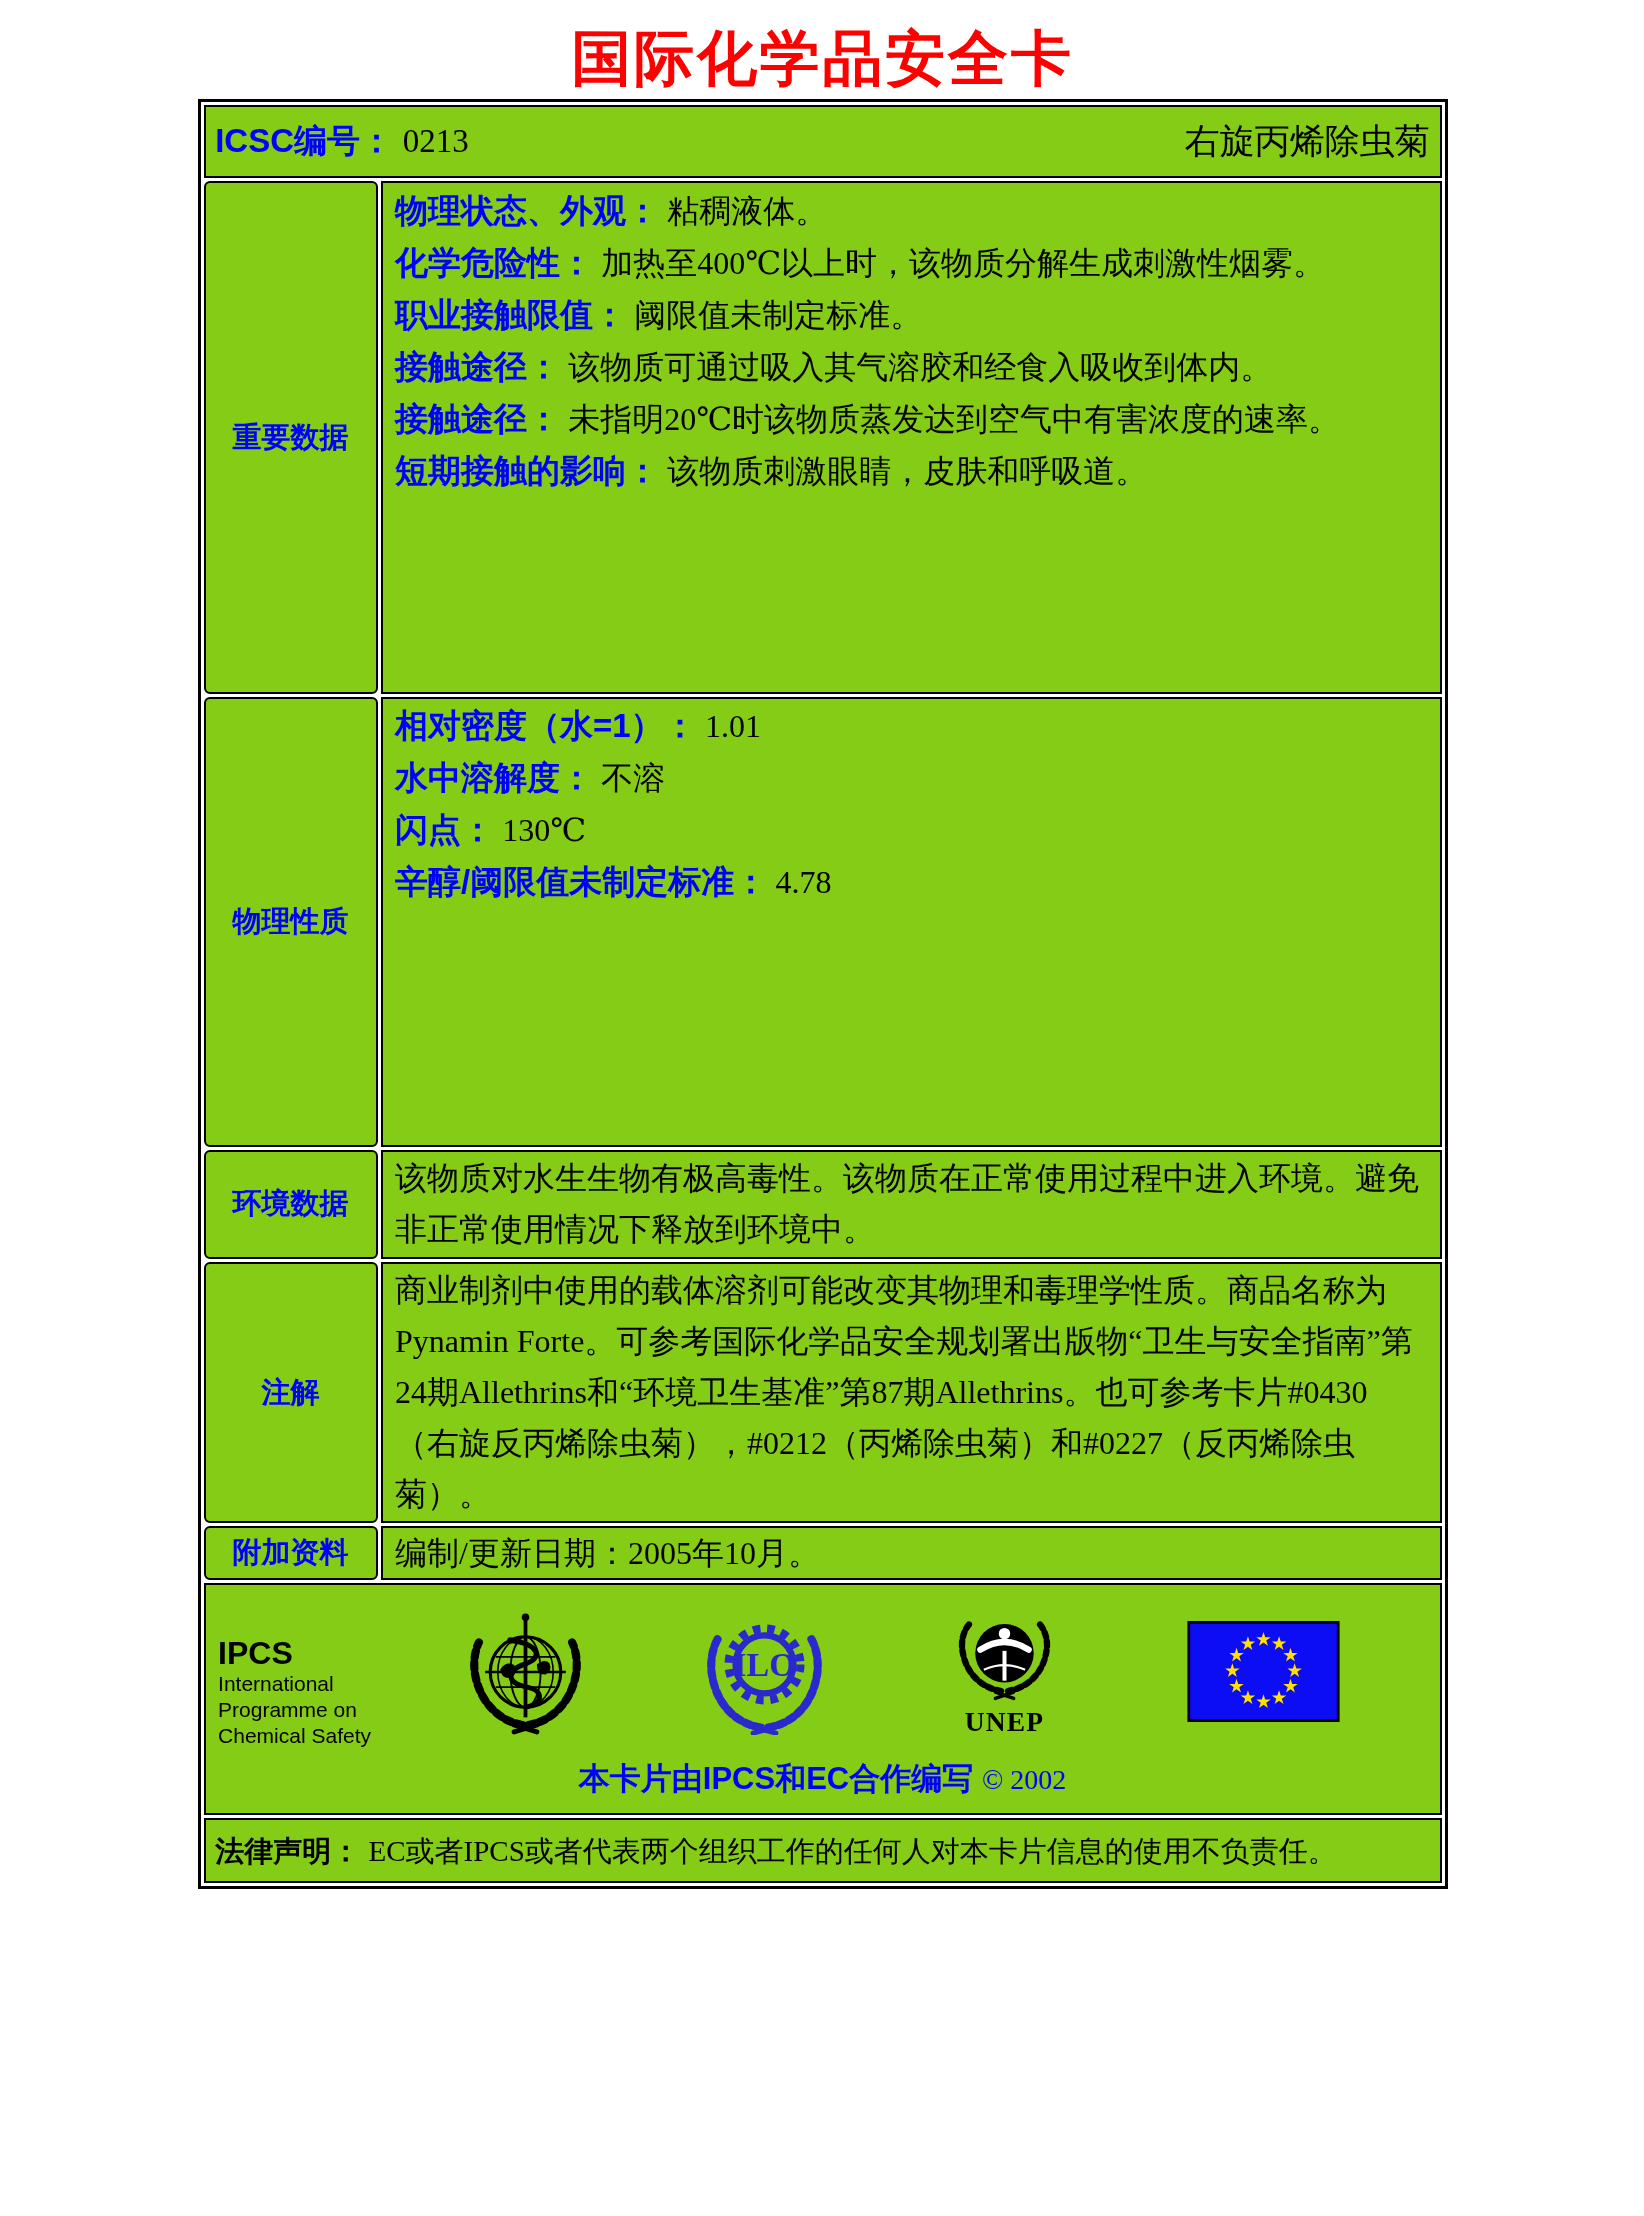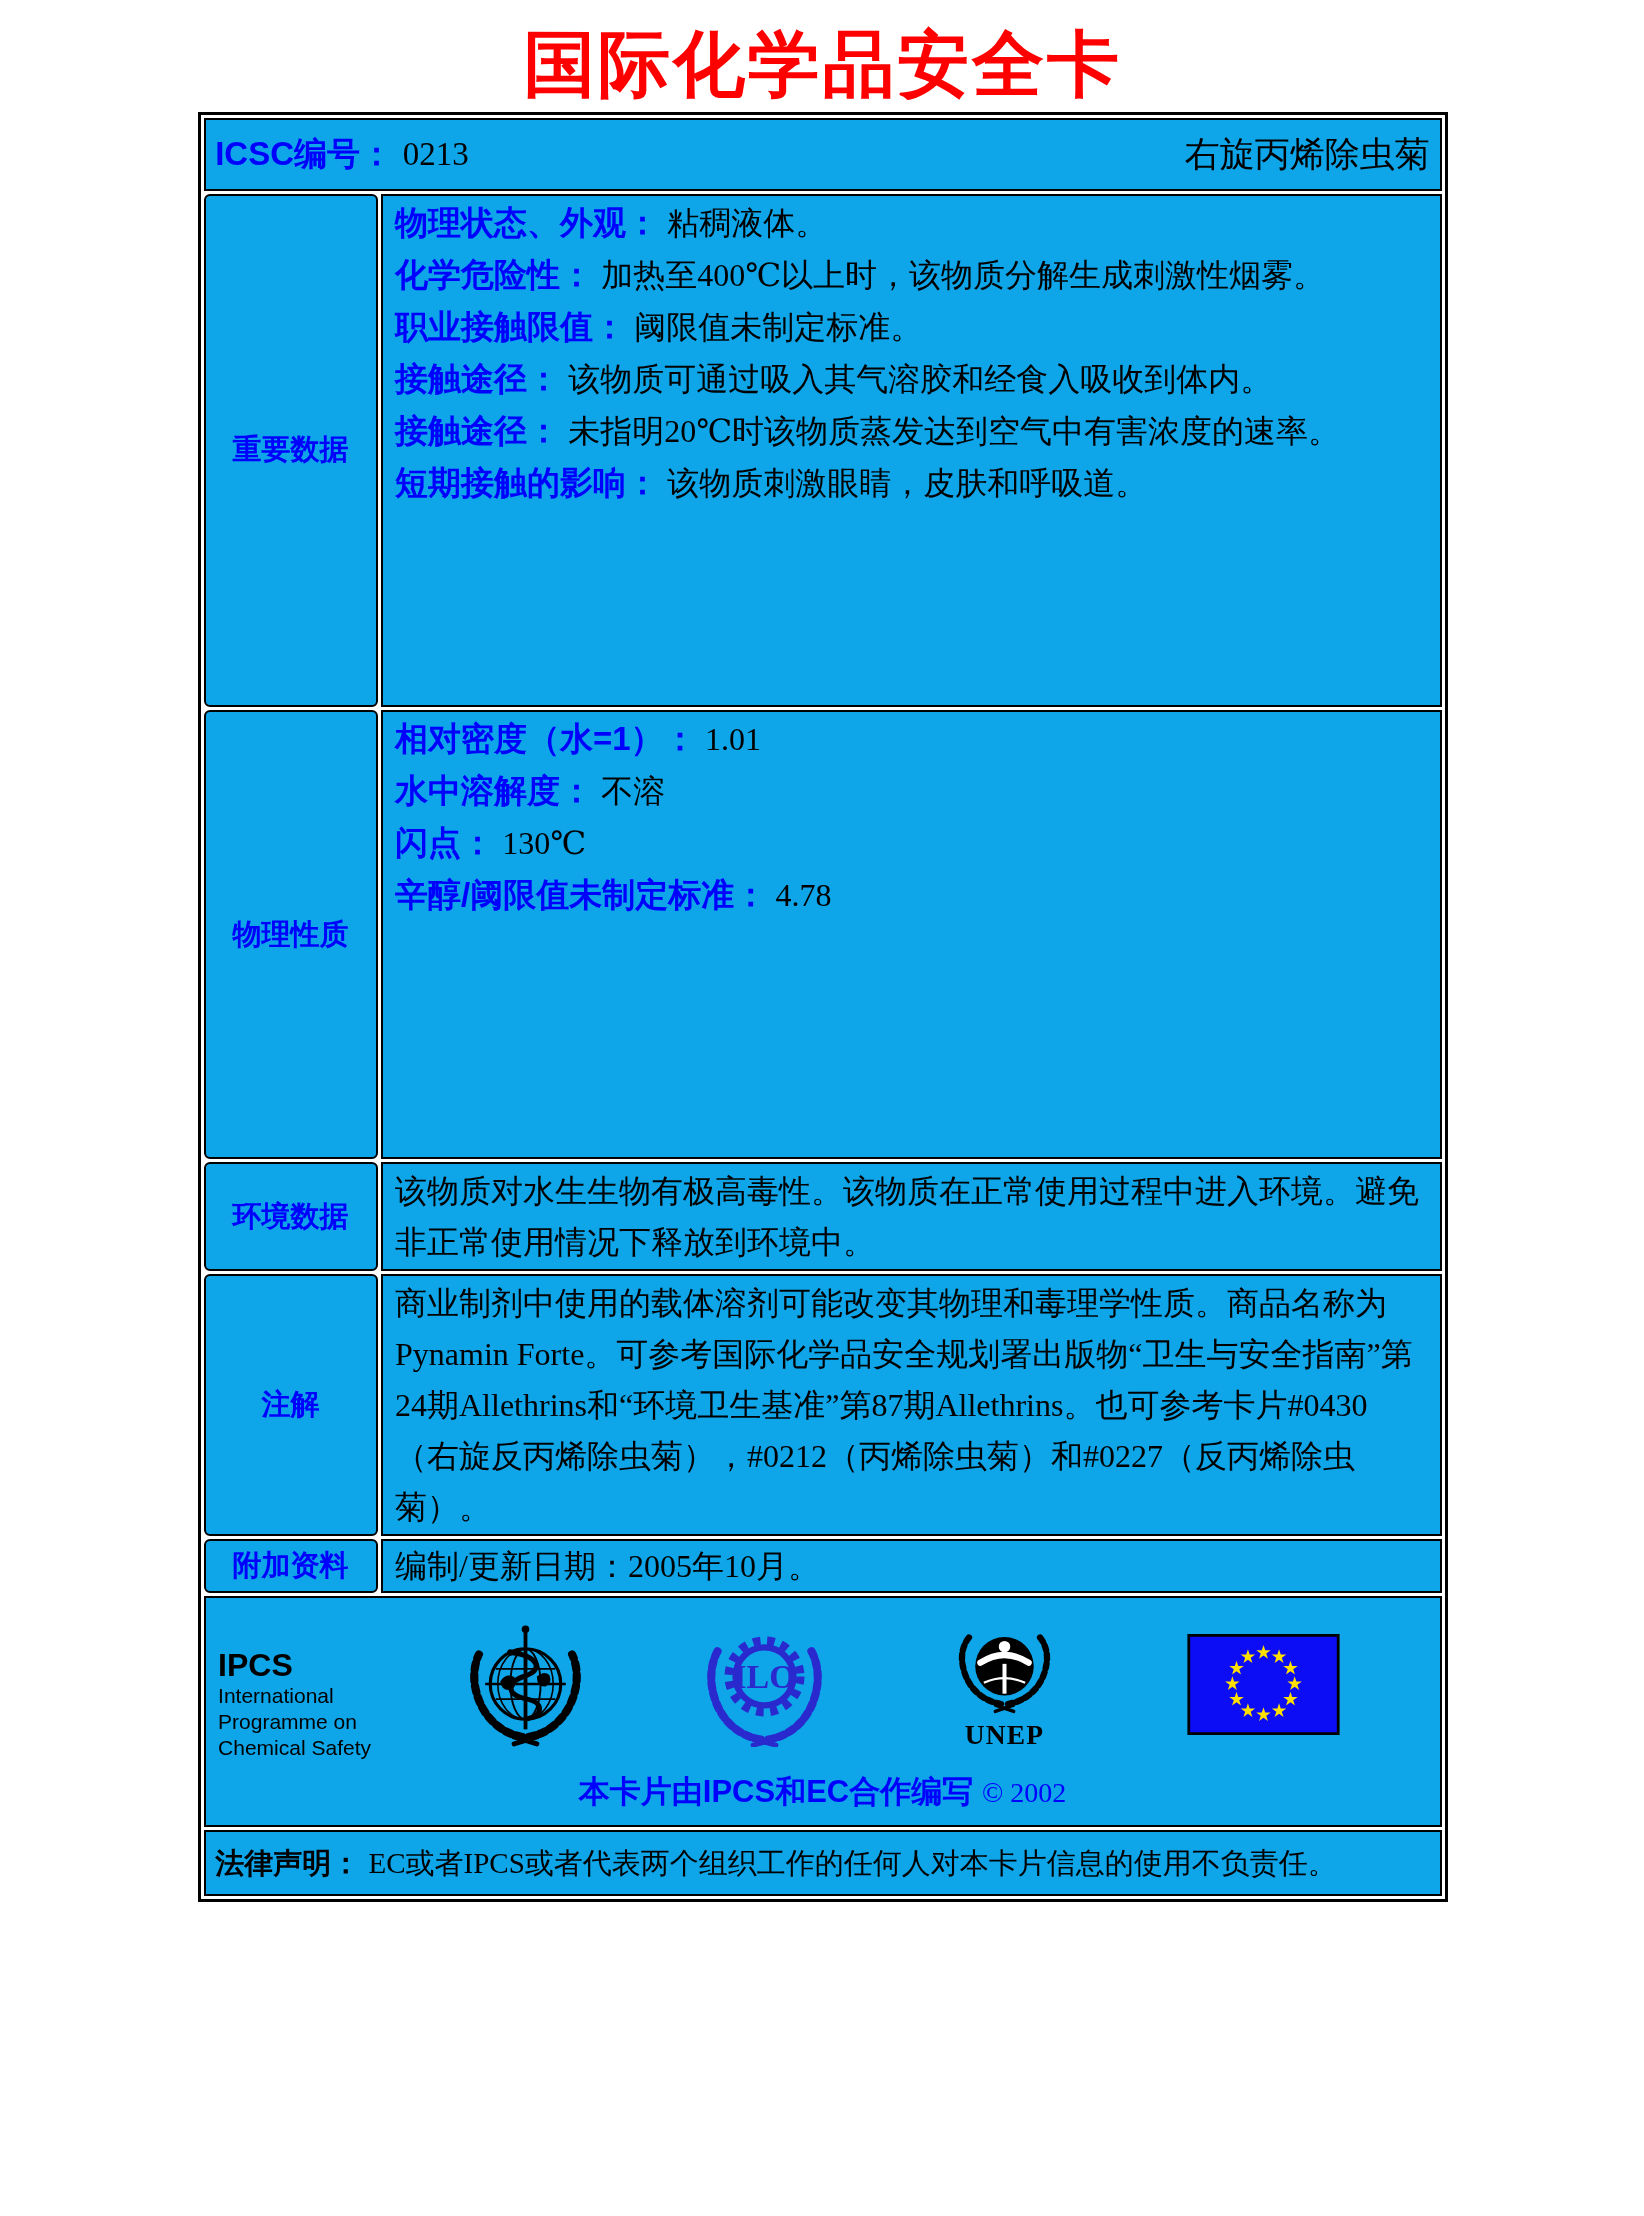--- a/index.html
+++ b/index.html
@@ -3,28 +3,28 @@
 <meta charset="utf-8">
 <style>
   html,body{margin:0;padding:0;background:#ffffff;}
   body{
     width:1645px;height:2216px;position:relative;
     font-family:"Liberation Serif","DejaVu Serif",serif;
     color:#000;
   }
   .page-title{
     margin:28px 0 8.3px 0;text-align:center;
-    color:#ff0000;font-weight:bold;font-size:72px;line-height:1.05;
+    color:#ff0000;font-weight:bold;font-size:60px;line-height:1.05;
     letter-spacing:2.8px;font-family:"Liberation Serif","DejaVu Serif",serif;
   }
   table.card{
     width:1250px;margin:0 auto;background:#fff;
     border:3.5px solid #000;border-collapse:separate;border-spacing:3.5px;
   }
-  table.card td{border:2.1px solid #000;background:#0ea5e9;}
+  table.card td{border:2.1px solid #000;background:#84cc16;}
   td.hdr-cell{height:69px;padding:0 9.7px;font-size:33px;}
   .hdr-flex{display:flex;justify-content:space-between;align-items:center;height:100%;}
   .blue-label{
     color:#0000ff;font-weight:bold;
     font-family:"Liberation Sans","DejaVu Sans",sans-serif;
   }
   .hdr-num{font-size:33px;}
   .substance{font-size:35px;}
   td.label-cell{
     width:168px;text-align:center;vertical-align:middle;

